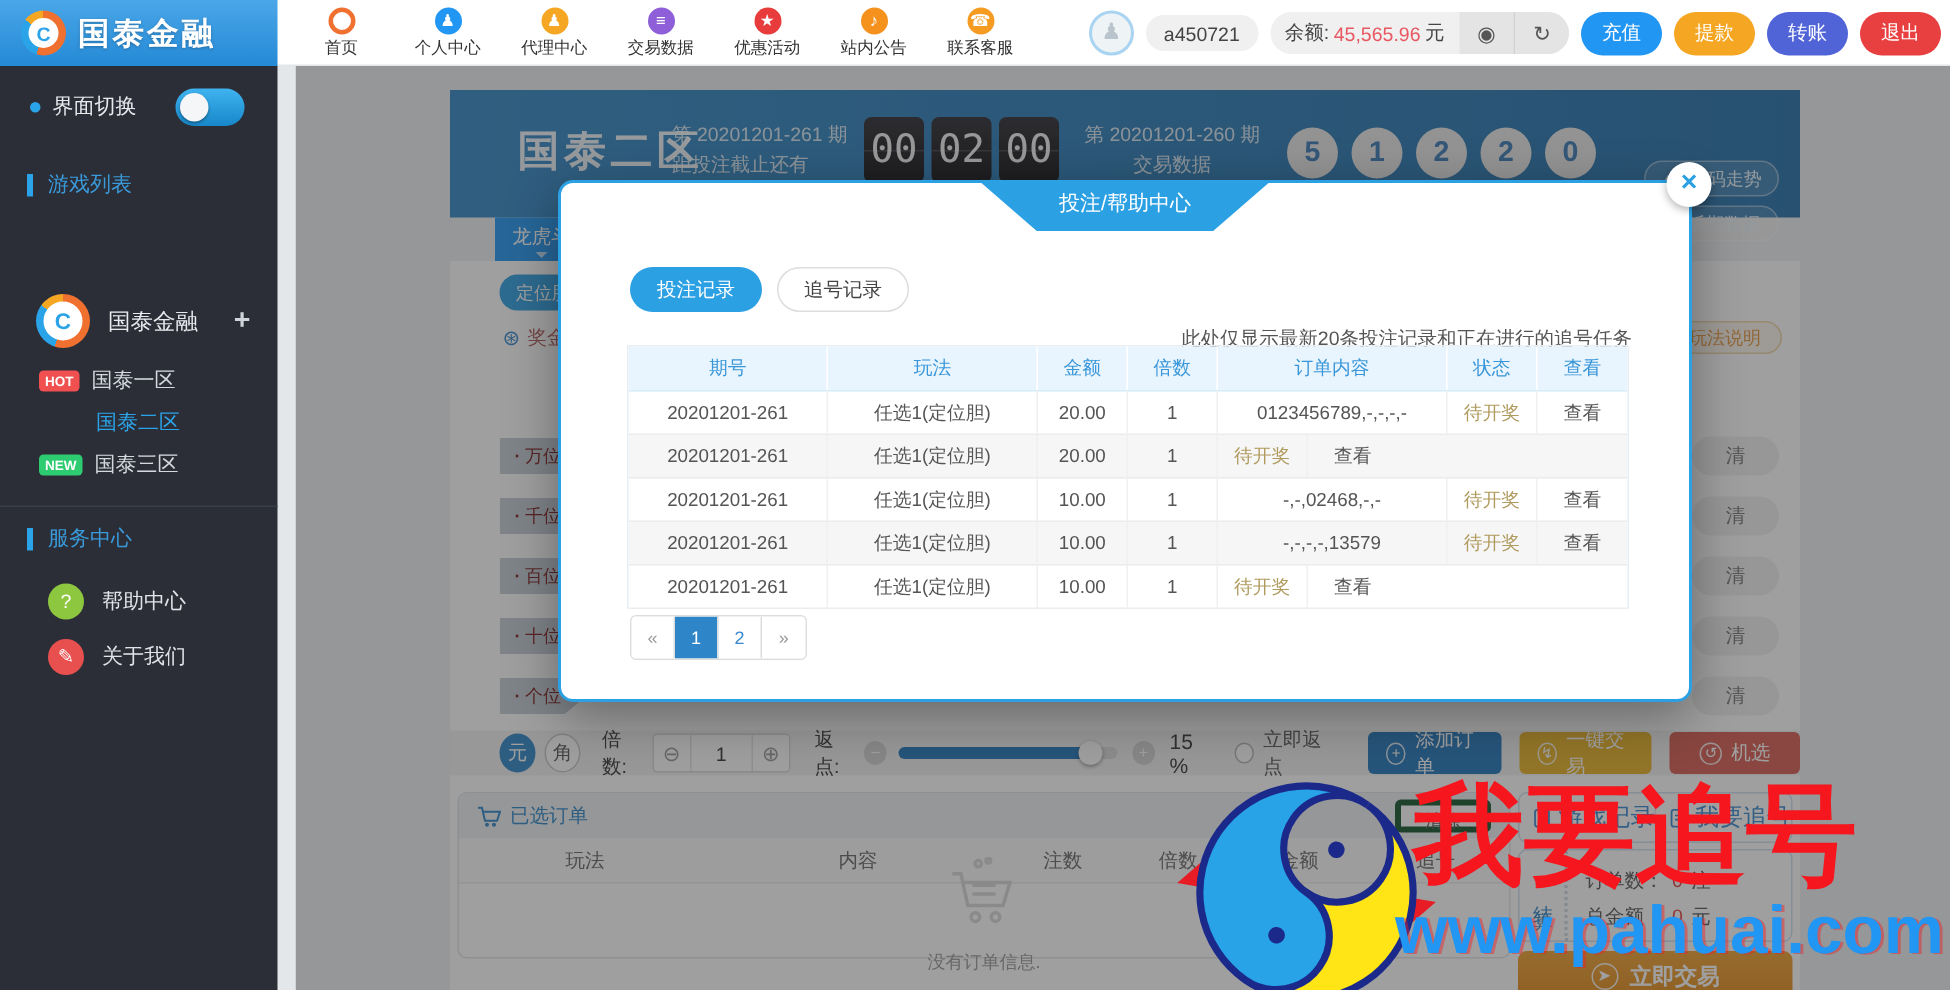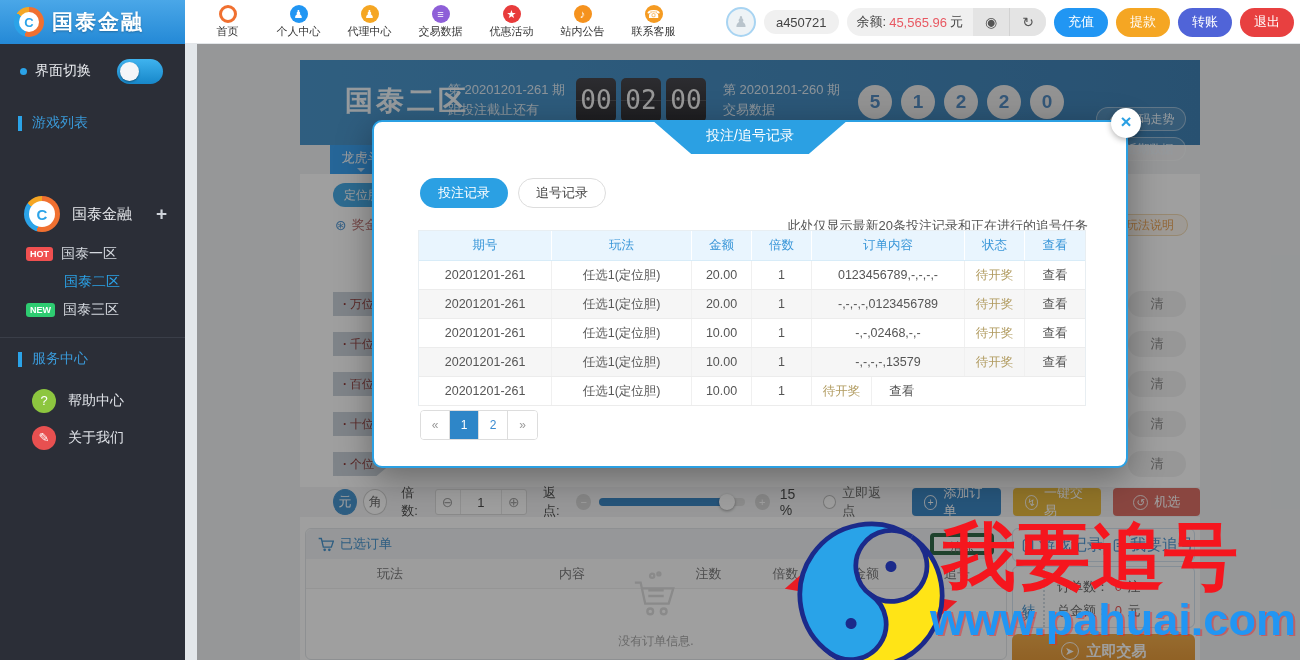--- a/index.html
+++ b/index.html
@@ -243,21 +243,21 @@
 
     <div class="ghead">
       <span class="gtitle">国泰二区</span>
       <div class="gissue" style="left:148px; top:20px;">
         <div>第 20201201-261 期</div>
         <div>距投注截止还有</div>
       </div>
       <span class="flip" style="left:276px; top:18px;">00</span>
       <span class="flip" style="left:321px; top:18px;">02</span>
       <span class="flip" style="left:366px; top:18px;">00</span>
-      <div class="gissue" style="left:423px; top:20px;">
+      <div class="gissue" style="left:423px; top:20px;text-align:center;">
         <div>第 20201201-260 期</div>
         <div>交易数据</div>
       </div>
       <span class="ball" style="left:558px; top:25px;">5</span>
       <span class="ball" style="left:601px; top:25px;">1</span>
       <span class="ball" style="left:644px; top:25px;">2</span>
       <span class="ball" style="left:687px; top:25px;">2</span>
       <span class="ball" style="left:730px; top:25px;">0</span>
       <div class="hbtn" style="left:796px; top:15px;">
         <svg width="14" height="12" viewBox="0 0 14 12">
@@ -333,21 +333,21 @@
       <span class="abtn" style="margin-left:12px; background:#e8b224; width:94px;">
         <span class="cir">↯</span>
         <span>一键交易</span>
       </span>
       <span class="abtn" style="margin-left:12px; background:#d85c50; width:92px;">
         <span class="cir">↺</span>
         <span>机选</span>
       </span>
     </div>
 
-    <div class="obox" style="left:120px; top:484px; width:702px; height:132px;">
+    <div class="obox" style="left:120px; top:484px; width:702px; height:111px;">
       <div class="obox-head">
         <span class="ohead-title">
           <svg width="16" height="15" viewBox="0 0 24 22">
               <path d="M1 2h4l3 13h12l3-9H6" fill="none" stroke="#2e86c8" stroke-width="2"></path>
               <circle cx="10" cy="19" r="2" fill="#2e86c8"></circle>
               <circle cx="17" cy="19" r="2" fill="#2e86c8"></circle>
             </svg>
           <span>已选订单</span>
         </span>
         <span class="oclear">清除</span>
@@ -409,21 +409,21 @@
     </div>
     <div class="trade-btn" style="left:827px; top:590px; width:183px; height:34px;">
       <span class="cir">➤</span>
       <span>立即交易</span>
     </div>
   </div>
 
   <div class="overlay"></div>
 
   <div class="modal">
-    <div class="modal-tab">投注/追号记录</div>
+    <div class="modal-tab">投注/帮助中心</div>
     <div class="modal-close">×</div>
     <span class="mtab on">投注记录</span>
     <span class="mtab off">追号记录</span>
     <span class="mnote">此处仅显示最新20条投注记录和正在进行的追号任务</span>
 
     <div class="mtable">
       <div class="mrow head">
         <div class="c0">期号</div>
         <div class="c1">玩法</div>
         <div class="c2">金额</div>
@@ -439,21 +439,20 @@
         <div class="c3">1</div>
         <div class="c4">0123456789,-,-,-,-</div>
         <div class="c5 st-wait">待开奖</div>
         <div class="c6">查看</div>
       </div>
       <div class="mrow alt">
         <div class="c0">20201201-261</div>
         <div class="c1">任选1(定位胆)</div>
         <div class="c2">20.00</div>
         <div class="c3">1</div>
-        <div class="c4">-,-,-,-,0123456789</div>
         <div class="c5 st-wait">待开奖</div>
         <div class="c6">查看</div>
       </div>
       <div class="mrow">
         <div class="c0">20201201-261</div>
         <div class="c1">任选1(定位胆)</div>
         <div class="c2">10.00</div>
         <div class="c3">1</div>
         <div class="c4">-,-,02468,-,-</div>
         <div class="c5 st-wait">待开奖</div>

